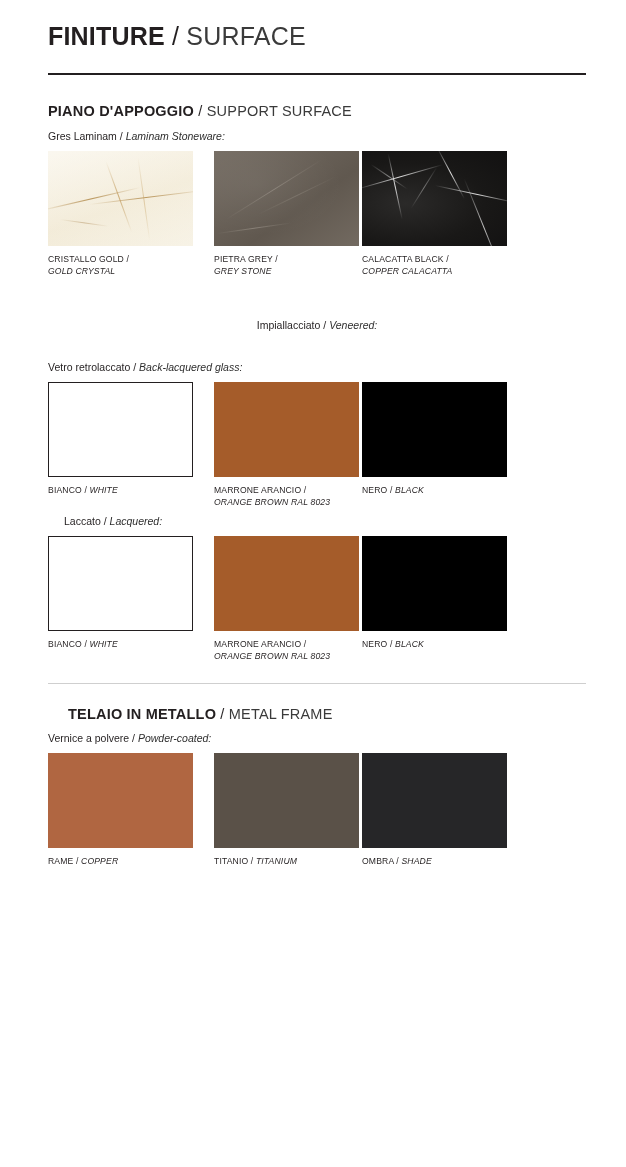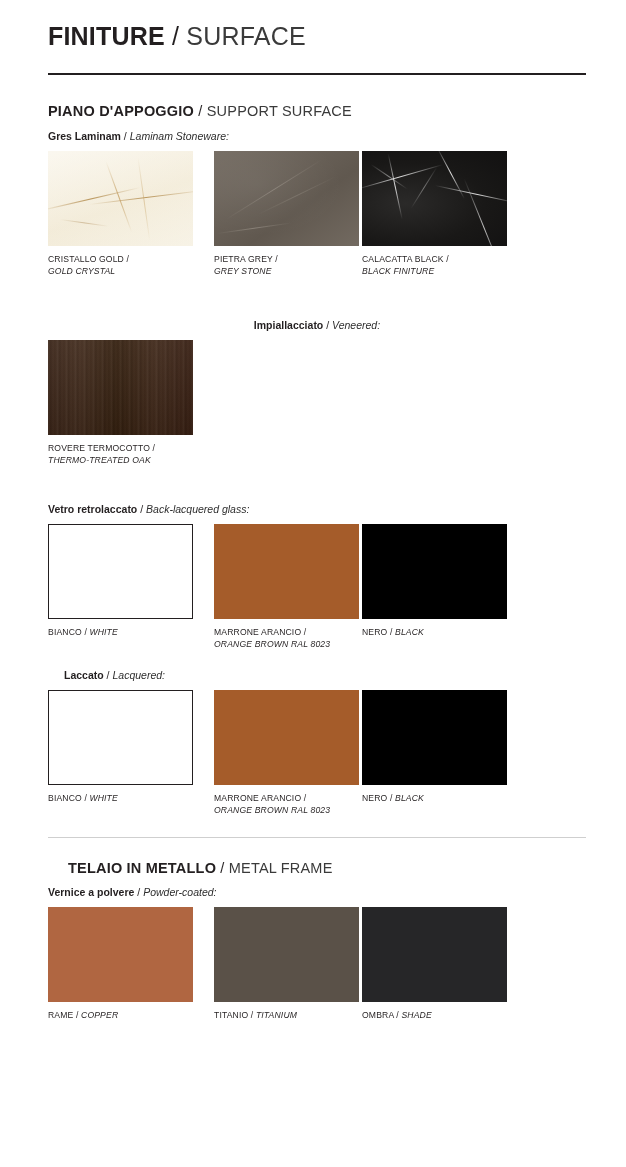--- a/index.html
+++ b/index.html
@@ -60,21 +60,21 @@
   .section-head .sh-bold  { font-weight: 700; }
   .section-head .sh-sep   { font-weight: 400; }
   .section-head .sh-light { font-weight: 400; color: #3a3a3a; }
 
   .sub-head {
     font-size: 10.5px;
     margin-top: 12px;
     white-space: nowrap;
     color: #231f20;
   }
-  .sub-head .sub-bold { font-weight: 700; }
+  .sub-head .sub-bold { font-weight: 400; }
   .sub-head .sub-ital { font-style: italic; font-weight: 400; color: #2d2d2d; }
 
   
   .swatch-row {
     position: relative;
     margin-top: 10px;
     height: 0;
   }
   .swatch-cell {
     position: absolute;
@@ -240,38 +240,27 @@
         <span class="vein v1"></span>
           <span class="vein v2"></span>
           <span class="vein v3"></span>
           <span class="vein v4"></span>
           <span class="vein v5"></span>
           <span class="vein v6"></span>
           <span class="vein v7"></span>
       </div>
       <div class="swatch-label">
         <span class="l1">CALACATTA BLACK /</span>
-        <span class="l2">BLACK FINITURE</span>
+        <span class="l2">COPPER CALACATTA</span>
       </div>
     </div>
   </div>
 
   <div class="sub-head" style="margin-top:33px;text-align:center;">
     <span class="sub-bold">Impiallacciato</span><span> / </span><span class="sub-ital">Veneered:</span>
-  </div>
-  <div class="swatch-row" style="margin-top:9px;height:133px;">
-    <div class="swatch-cell c0">
-      <div class="swatch tex-rovere">
-        <span class="sheen"></span>
-      </div>
-      <div class="swatch-label">
-        <span class="l1">ROVERE TERMOCOTTO /</span>
-        <span class="l2">THERMO-TREATED OAK</span>
-      </div>
-    </div>
   </div>
 
   <div class="sub-head" style="margin-top:30px;">
     <span class="sub-bold">Vetro retrolaccato</span><span> / </span><span class="sub-ital">Back-lacquered glass:</span>
   </div>
   <div class="swatch-row" style="margin-top:9px;height:133px;">
     <div class="swatch-cell c0">
       <div class="swatch bordered"></div>
       <div class="swatch-label">
         <span class="l1">BIANCO /&nbsp;<span class="inline-it">WHITE</span></span>
@@ -285,21 +274,21 @@
       </div>
     </div>
     <div class="swatch-cell c2">
       <div class="swatch" style="background:#000000;"></div>
       <div class="swatch-label">
         <span class="l1">NERO /&nbsp;<span class="inline-it">BLACK</span></span>
       </div>
     </div>
   </div>
 
-  <div class="sub-head" style="margin-top:12px;padding-left:16px;">
+  <div class="sub-head" style="margin-top:0;padding-left:16px;">
     <span class="sub-bold">Laccato</span><span> / </span><span class="sub-ital">Lacquered:</span>
   </div>
   <div class="swatch-row" style="margin-top:9px;height:133px;">
     <div class="swatch-cell c0">
       <div class="swatch bordered"></div>
       <div class="swatch-label">
         <span class="l1">BIANCO /&nbsp;<span class="inline-it">WHITE</span></span>
       </div>
     </div>
     <div class="swatch-cell c1">

